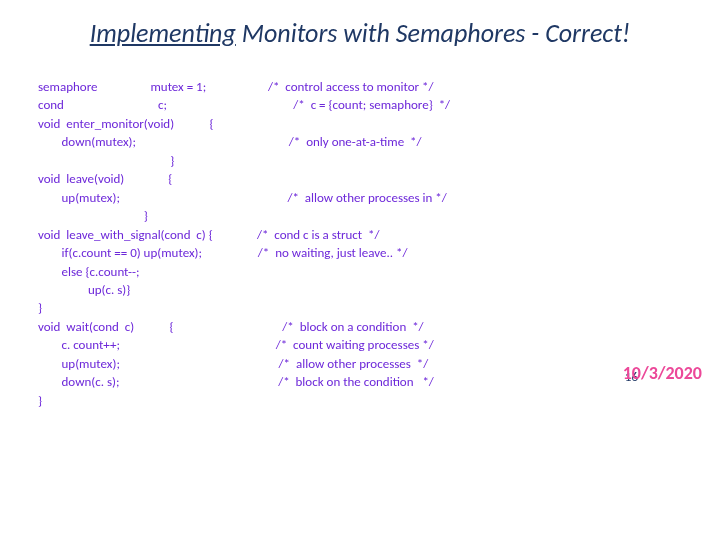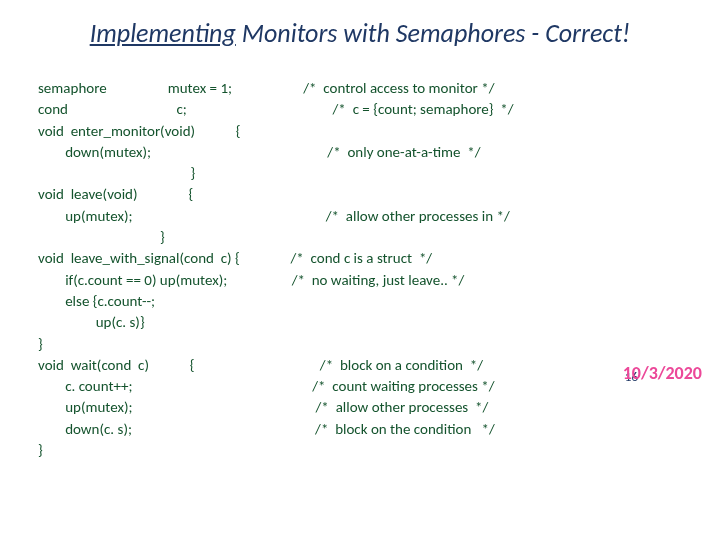--- a/index.html
+++ b/index.html
@@ -26,23 +26,23 @@
     font-size: 26px;
     font-style: italic;
     color: #1f3864;
     font-weight: 400;
   }
   .title .impl { text-decoration: underline; }
   .code {
     position: absolute;
     top: 78px;
     left: 38px;
-    font-size: 15px;
+    font-size: 13px;
     line-height: 1.42;
-    color: #14532d;
+    color: #6d28d9;
     white-space: pre;
     font-family: Calibri, "Segoe UI", Arial, sans-serif;
   }
   .footer-credit {
     position: absolute;
     bottom: 13px;
     left: 0;
     width: 720px;
     text-align: center;
     font-style: italic;

